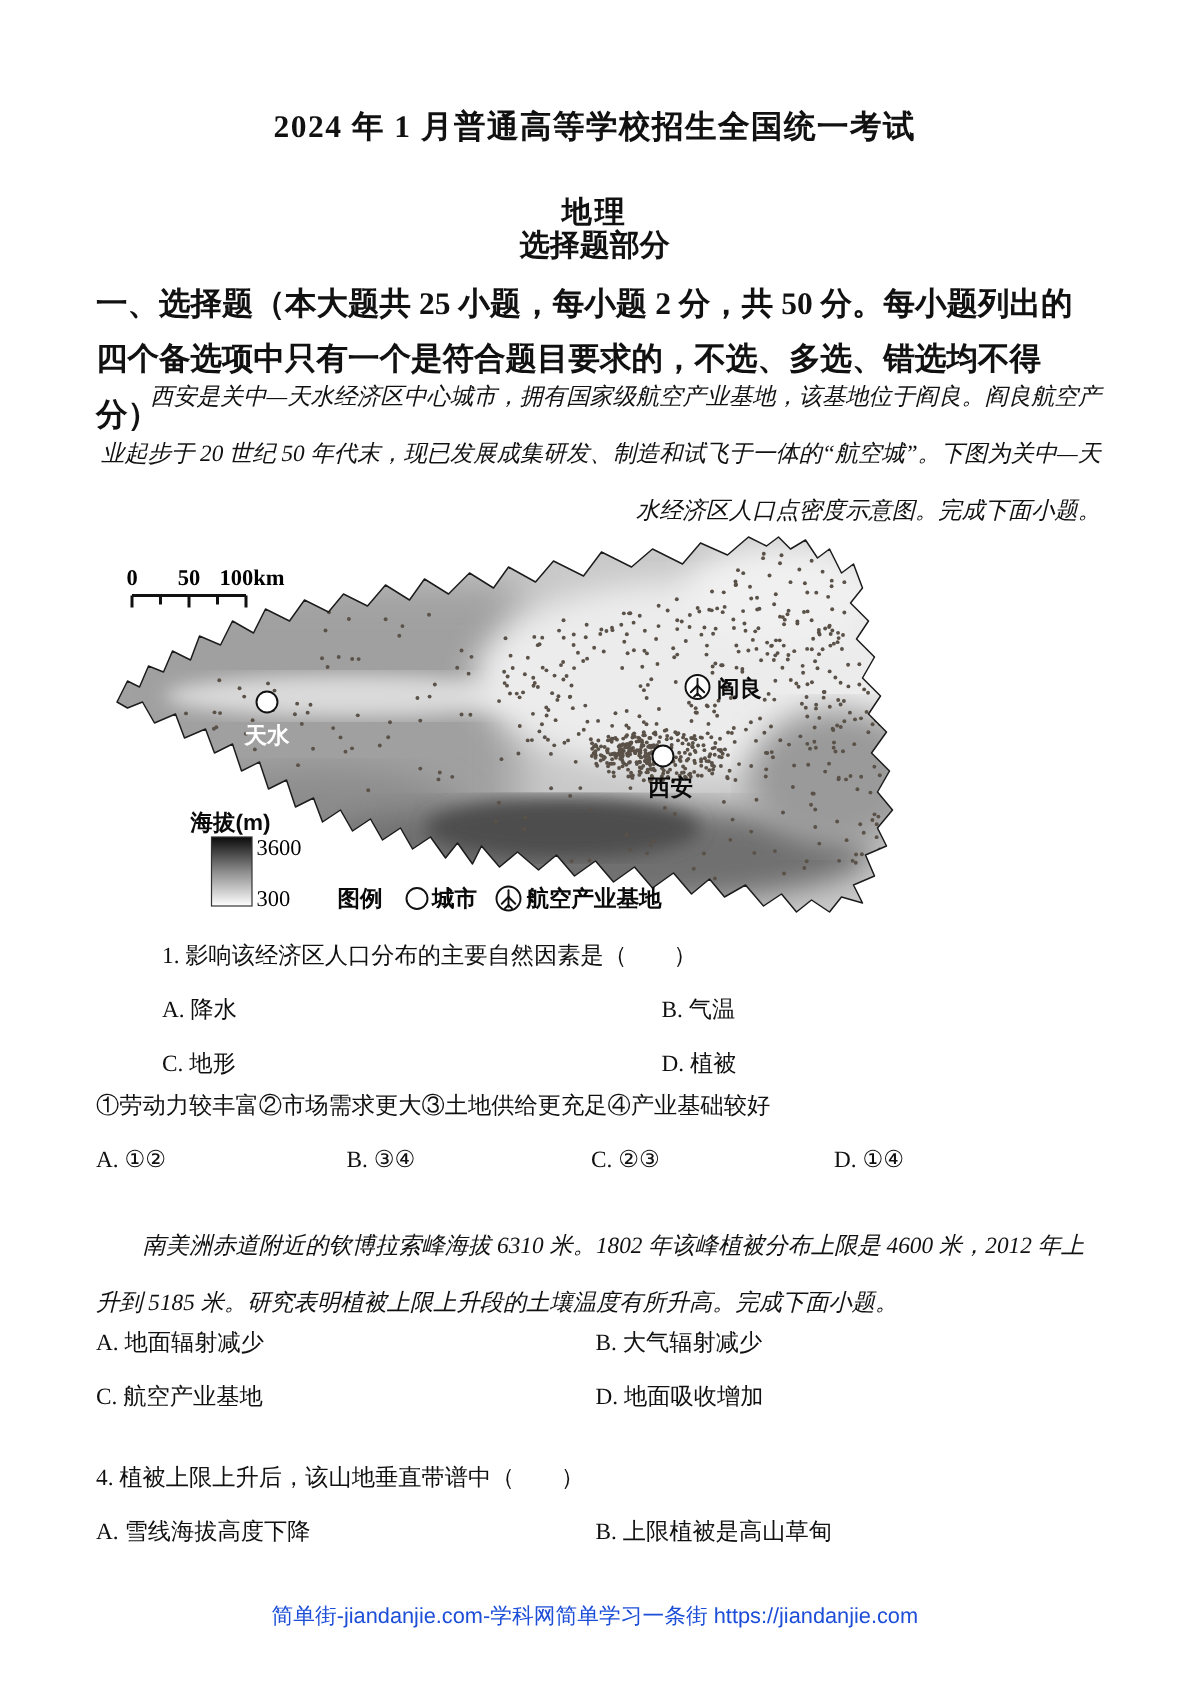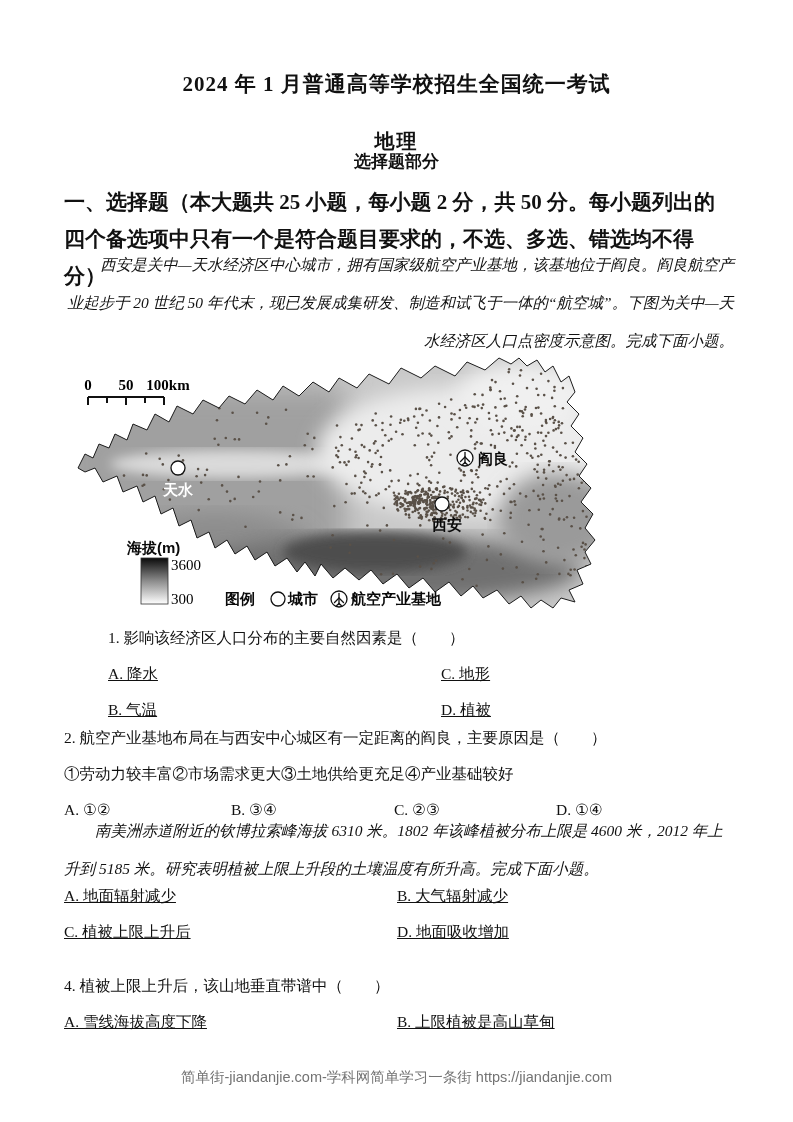--- a/index.html
+++ b/index.html
@@ -9,41 +9,41 @@
     width: 793px; height: 1122px;
     background: #ffffff;
     font-family: "Liberation Serif", "DejaVu Serif", serif;
     color: #111;
     overflow: hidden;
   }
   .abs { position: absolute; }
   .center { left: 0; width: 793px; text-align: center; }
   .doc-title { top: 70px; font-size: 21px; font-weight: bold; letter-spacing: 1px; }
   .doc-subject { top: 114px; font-size: 20px; font-weight: bold; letter-spacing: 2px; margin-top: 14px; }
-  .doc-section { top: 150px; font-size: 17px; font-weight: bold; }
+  .doc-section { top: 150px; font-size: 20px; font-weight: bold; }
   .heading {
     left: 64px; top: 184px; width: 670px;
     font-size: 21px; font-weight: bold; line-height: 37px;
   }
   .passage {
     left: 64px; width: 670px;
     font-size: 15.5px; line-height: 38px;
     text-indent: 2em; font-style: italic;
   }
   .passage1 { top: 246px; text-align: right; }
   .passage2 { top: 812px; }
   .question { left: 64px; width: 672px; font-size: 15.5px; line-height: 36px; }
   .q1 { top: 620px; margin-left: 44px; }
   .q2 { top: 720px; }
   .q3 { top: 878px; }
   .q4 { top: 968px; }
-  .opts2 { display: grid; grid-template-columns: 333px 1fr; text-decoration: underline; }
+  .opts2 { display: grid; grid-template-columns: 333px 1fr; }
   .opts4 { display: grid; grid-template-columns: 167px 163px 162px 1fr; }
   .footer {
-    top: 1068px; font-size: 14.5px; color: #737373;
+    top: 1068px; font-size: 14.5px; color: #1d4ed8;
     font-family: "Liberation Sans", "DejaVu Sans", sans-serif;
   }
   .map-wrap { left: 75px; top: 356px; width: 560px; height: 264px; }
   svg text { font-family: "Liberation Sans", "DejaVu Sans", sans-serif; }
   svg .serifed { font-family: "Liberation Serif", "DejaVu Serif", serif; }
 </style>
 </head>
 <body>
 
 <div class="page">
@@ -967,44 +967,43 @@
         </g>
         <text x="276" y="248" font-size="15" font-weight="bold" fill="#0a0a0a">航空产业基地</text>
       </g>
     </svg>
   </div>
 
   <div class="abs question q1">
     <div>1. 影响该经济区人口分布的主要自然因素是（　　）</div>
     <div class="opts2">
       <span>A. 降水</span>
+      <span>B. 气温</span>
       <span>C. 地形</span>
-      <span>B. 气温</span>
       <span>D. 植被</span>
     </div>
   </div>
 
   <div class="abs question q2">
-    <div>2. 航空产业基地布局在与西安中心城区有一定距离的阎良，主要原因是（　　）</div>
     <div>①劳动力较丰富②市场需求更大③土地供给更充足④产业基础较好</div>
     <div class="opts4">
       <span>A. ①②</span>
       <span>B. ③④</span>
       <span>C. ②③</span>
       <span>D. ①④</span>
     </div>
   </div>
 
   <div class="abs passage passage2">南美洲赤道附近的钦博拉索峰海拔 6310 米。1802 年该峰植被分布上限是 4600 米，2012 年上升到 5185 米。研究表明植被上限上升段的土壤温度有所升高。完成下面小题。</div>
 
   <div class="abs question q3">
     <div class="opts2">
       <span>A. 地面辐射减少</span>
       <span>B. 大气辐射减少</span>
-      <span>C. 植被上限上升后</span>
+      <span>C. 航空产业基地</span>
       <span>D. 地面吸收增加</span>
     </div>
   </div>
 
   <div class="abs question q4">
     <div>4. 植被上限上升后，该山地垂直带谱中（　　）</div>
     <div class="opts2">
       <span>A. 雪线海拔高度下降</span>
       <span>B. 上限植被是高山草甸</span>
     </div>

